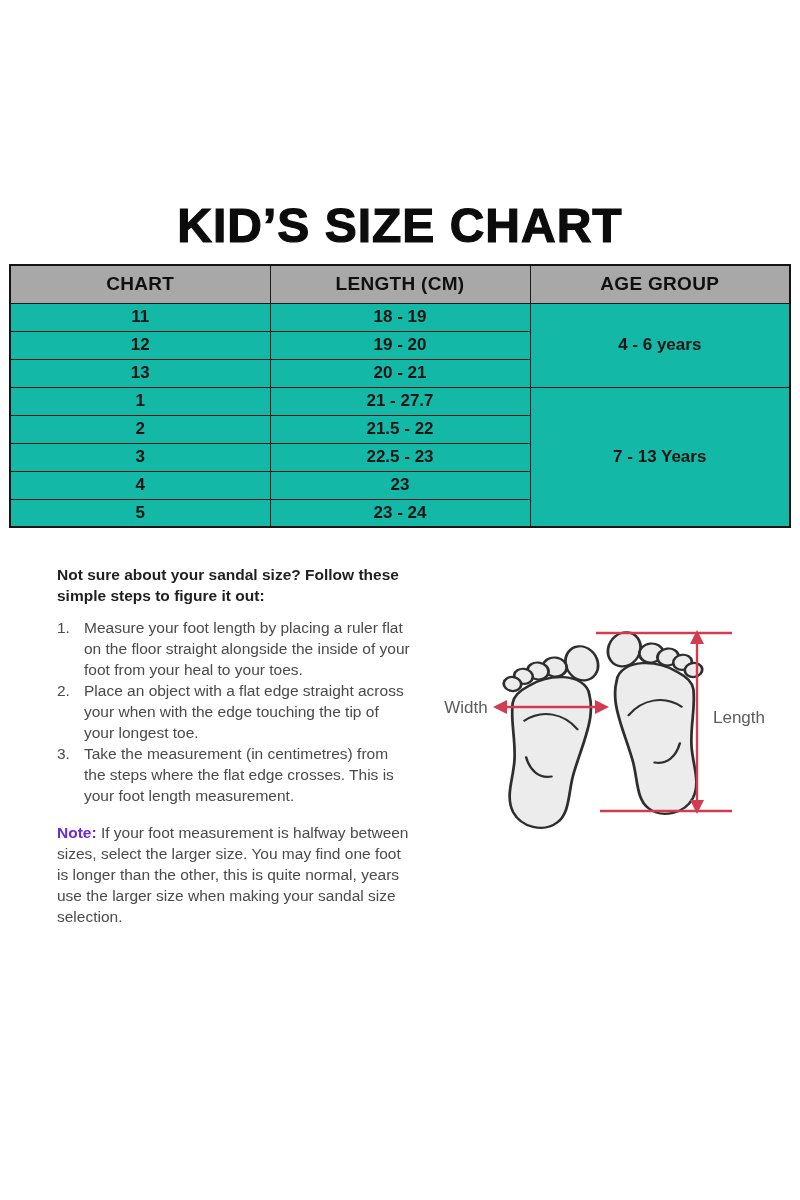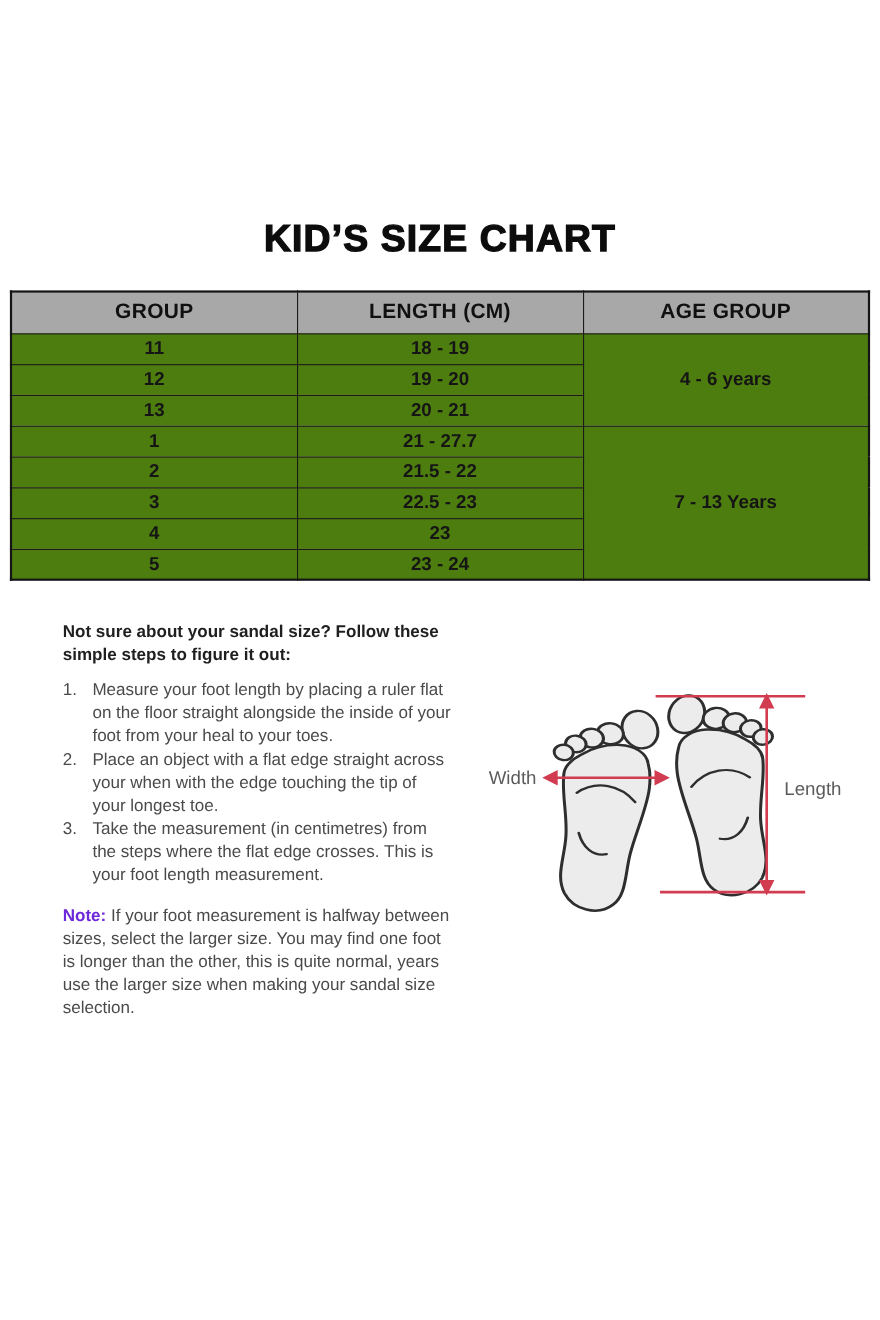--- a/index.html
+++ b/index.html
@@ -4,38 +4,38 @@
 <style>
   * { margin:0; padding:0; box-sizing:border-box; }
   html,body { background:#ffffff; }
   body { font-family:"Liberation Sans", sans-serif; }
   .page {
     position:relative; width:800px; height:1200px;
     background:#ffffff; margin:0 auto; overflow:hidden;
   }
   .title {
     position:absolute; top:198px; left:0; right:0;
-    text-align:center; font-size:34px; font-weight:bold;
+    text-align:center; font-size:48px; font-weight:bold;
     letter-spacing:1px; color:#0c0c0c;
     -webkit-text-stroke:1.2px #0c0c0c;
   }
   table.size-table {
     position:absolute; left:9px; top:264px; width:782px;
     border-collapse:collapse; table-layout:fixed;
     border:2.5px solid #141414;
   }
   table.size-table th, table.size-table td {
     border:1.6px solid #1d1b19; text-align:center; vertical-align:middle;
   }
   table.size-table th {
     background:#a8a8a8; color:#101010; font-size:19px; font-weight:bold;
     height:38px; letter-spacing:.3px;
   }
   table.size-table td {
-    background:#4d7c0f; color:#151515; font-size:17px; font-weight:bold;
+    background:#14b8a6; color:#151515; font-size:17px; font-weight:bold;
     height:28px;
   }
   .info {
     position:absolute; left:57px; top:564px; width:356px;
     color:#4a4a4a; font-size:15.5px; line-height:21px;
   }
   .info-heading { font-weight:bold; color:#1f1f1f; margin-bottom:11px; }
   .steps { list-style:none; }
   .step { display:flex; }
   .step-num { width:27px; flex:0 0 27px; color:#4a4a4a; }
@@ -52,21 +52,21 @@
 </head>
 <body>
 
 <div class="page">
 
   <h1 class="title">KID’S SIZE CHART</h1>
 
   <table class="size-table">
     <thead>
       <tr>
-        <th>GROUP</th>
+        <th>CHART</th>
         <th>LENGTH (CM)</th>
         <th>AGE GROUP</th>
       </tr>
     </thead>
     <tbody>
       <tr>
         <td>11</td>
         <td>18 - 19</td>
         <td rowspan="3">4 - 6 years</td>
       </tr>

